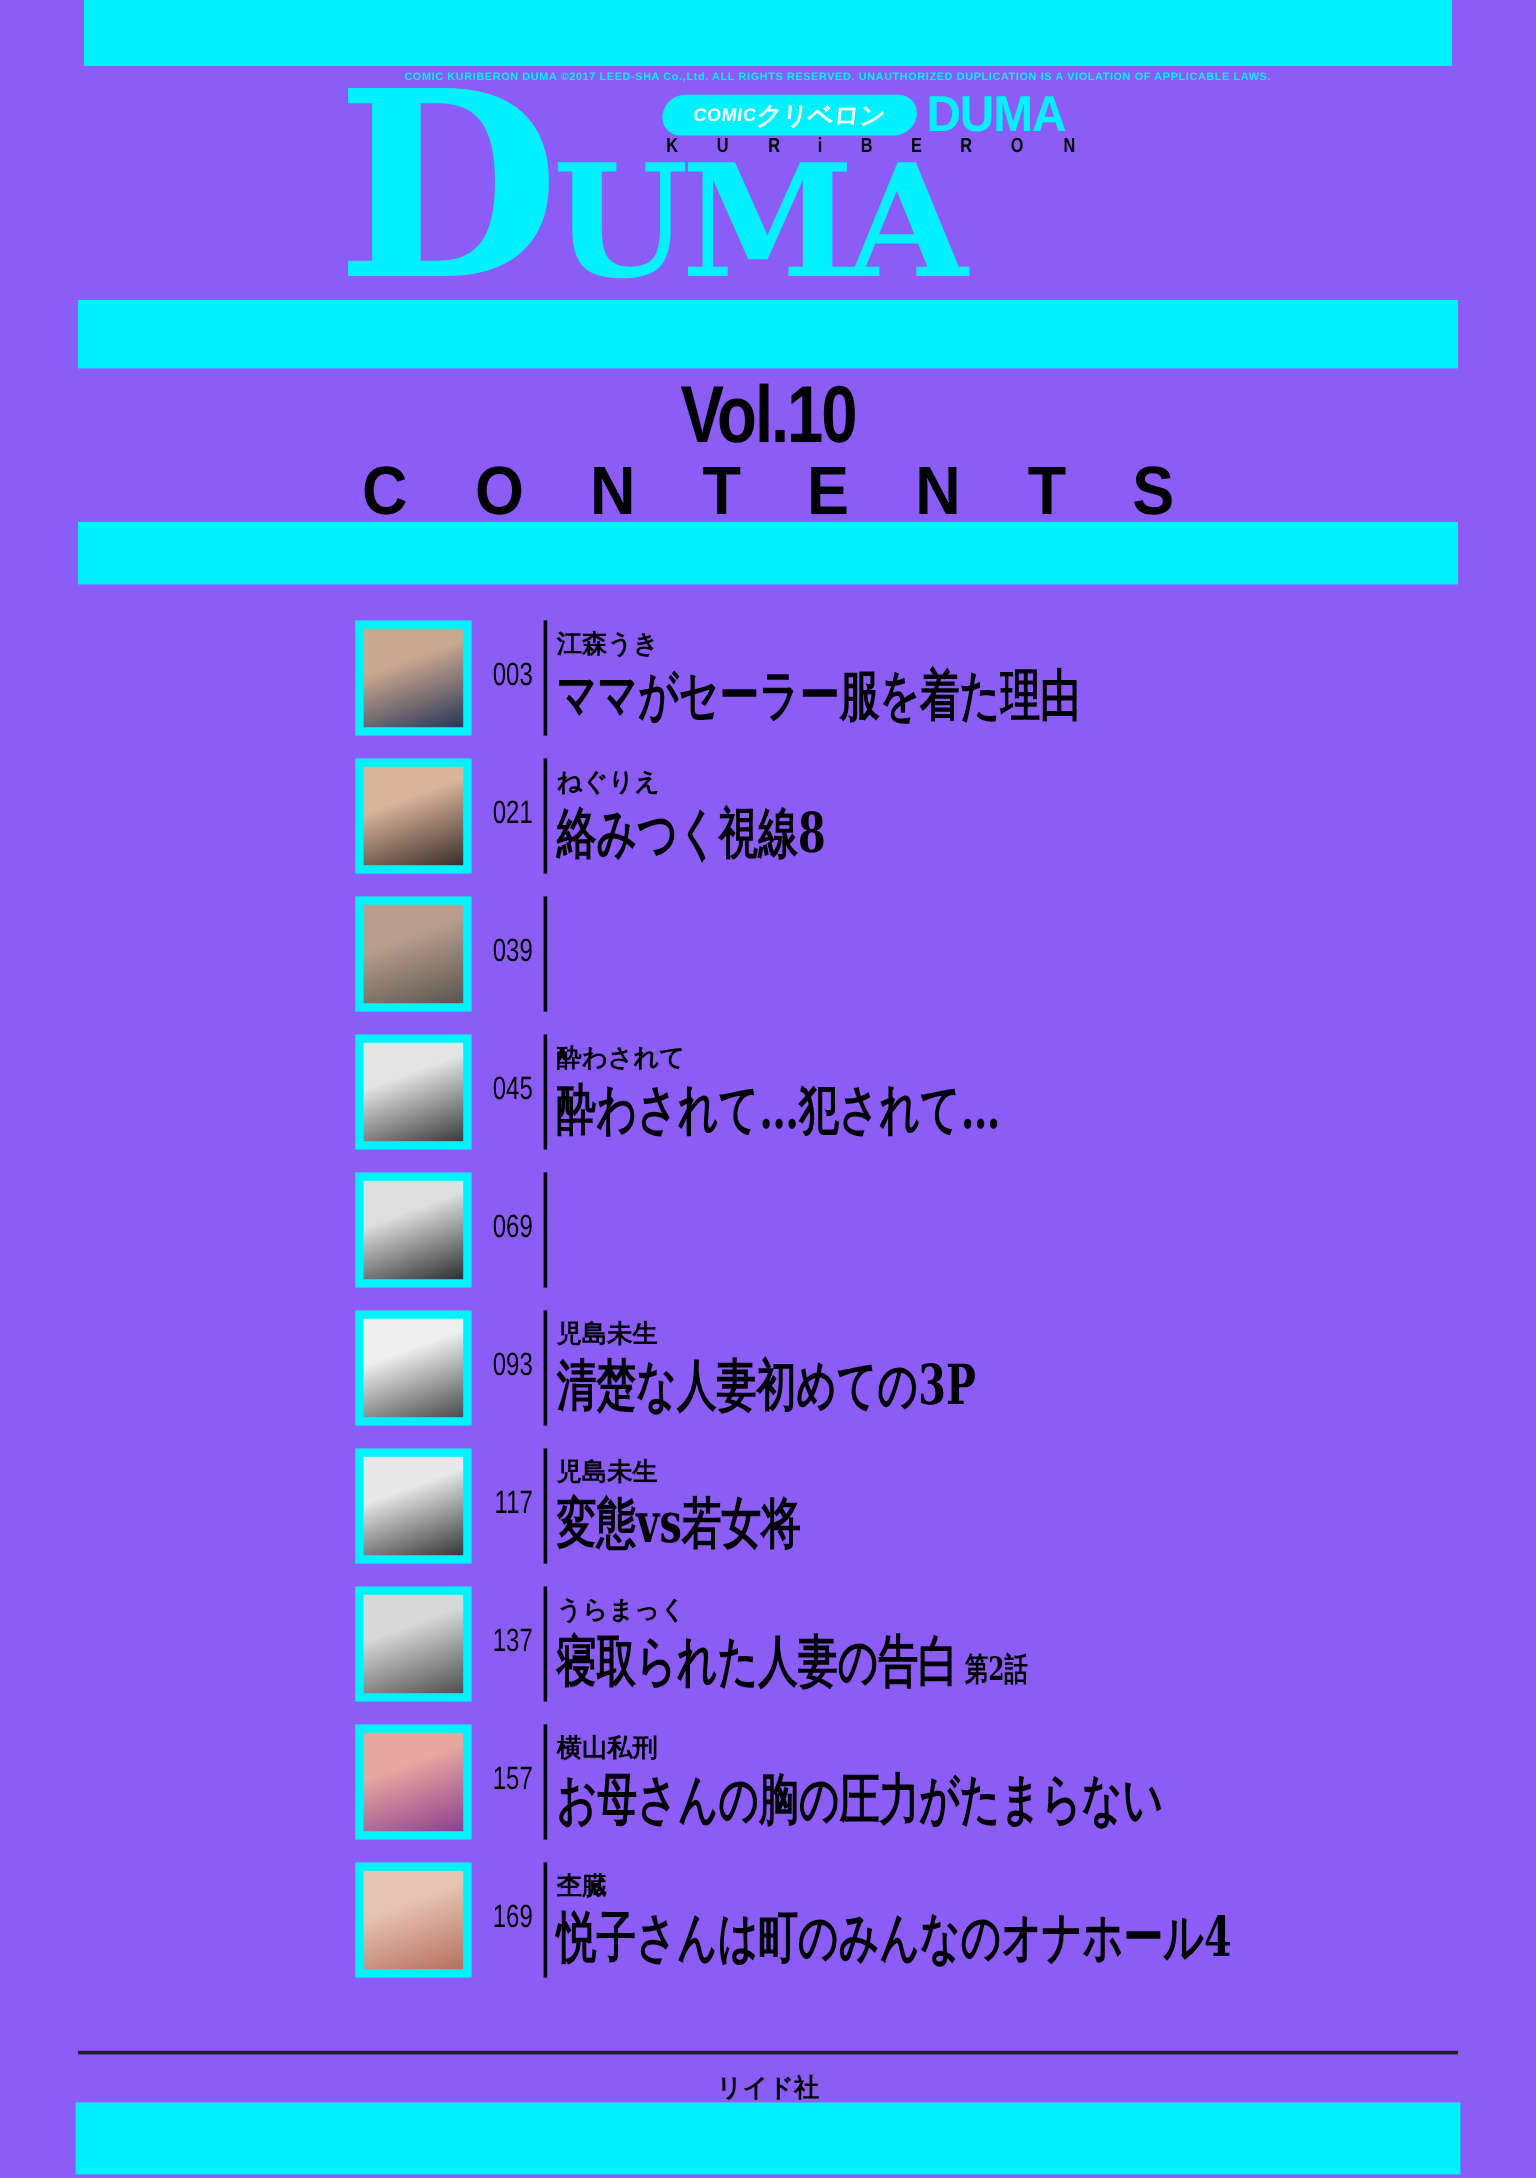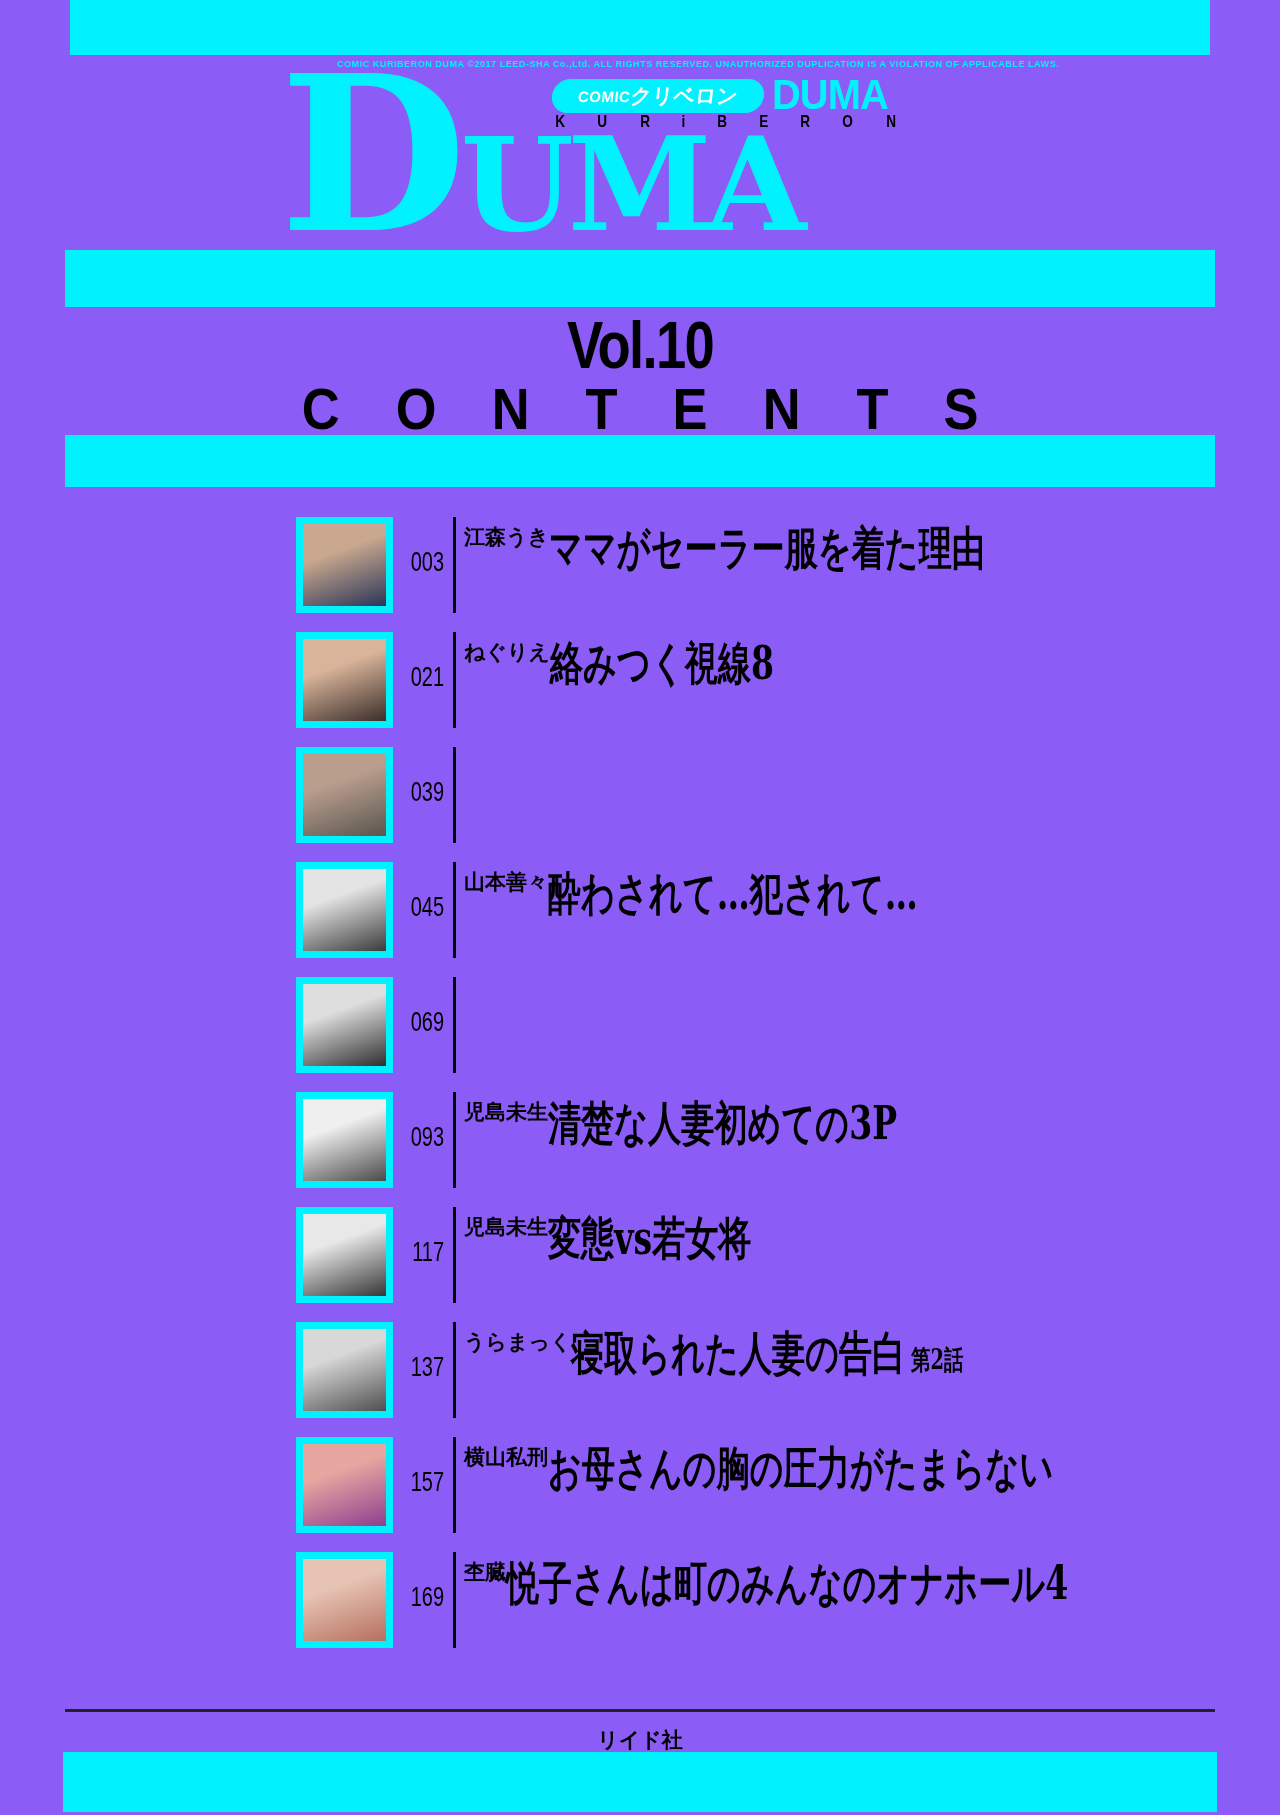--- a/index.html
+++ b/index.html
@@ -63,21 +63,21 @@
   .row{ display:flex; align-items:flex-start; height:96px; }
   .thumb{ width:97px; height:96px; background:var(--cyan); padding:7px; flex:none; }
   .thumb-img{ width:100%; height:100%; }
   .pagenum{
     width:51px; flex:none; align-self:center; margin-top:-6px;
     text-align:right; font-size:27px; color:#000; line-height:1;
     transform:scaleX(.74); transform-origin:right center;
     font-family:"Liberation Sans",sans-serif;
   }
   .vline{ width:3px; height:96px; background:#000; flex:none; margin-left:9px; }
-  .texts{ margin-left:8px; display:flex; flex-direction:row; }
+  .texts{ margin-left:8px; display:flex; flex-direction:column; }
   .author{
     margin-top:9px; font-size:21px; font-weight:bold; color:#000;
     line-height:1.05; white-space:nowrap;
   }
   .title{
     margin-top:8px; font-family:"DejaVu Serif","Liberation Serif",serif;
     font-size:46px; font-weight:bold; color:#000; line-height:1;
     white-space:nowrap; transform:scaleX(.72); transform-origin:left top;
   }
   .title.latin{ transform:scaleX(.93); font-size:44px; }
@@ -167,21 +167,21 @@
     <div class="vline"></div>
   </div>
 
   <div class="row">
     <div class="thumb">
       <div class="thumb-img" style="background: linear-gradient(160deg, rgb(228, 228, 228) 35%, rgb(59, 59, 59));"></div>
     </div>
     <div class="pagenum">045</div>
     <div class="vline"></div>
     <div class="texts">
-      <div class="author">山本善々</div>
+      <div class="author">酔わされて</div>
       <div class="title"><span>酔わされて…犯されて…</span></div>
     </div>
   </div>
 
   <div class="row">
     <div class="thumb">
       <div class="thumb-img" style="background: linear-gradient(160deg, rgb(222, 222, 222) 35%, rgb(46, 46, 46));"></div>
     </div>
     <div class="pagenum">069</div>
     <div class="vline"></div>

